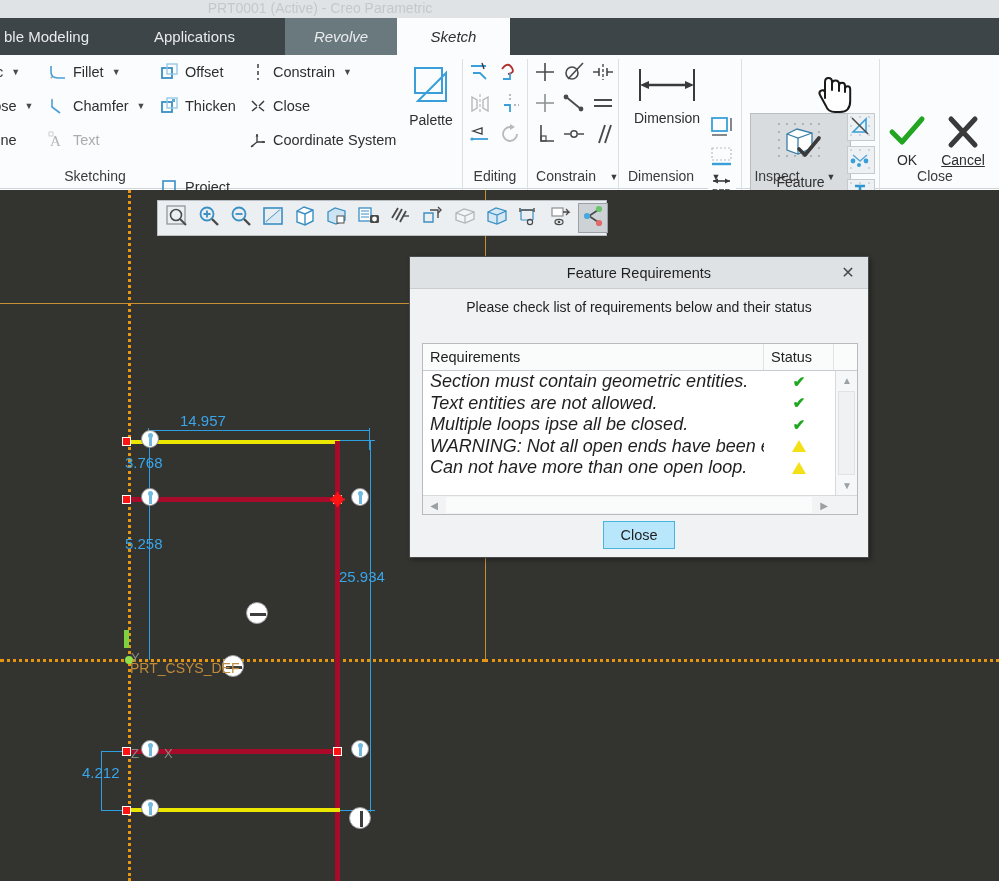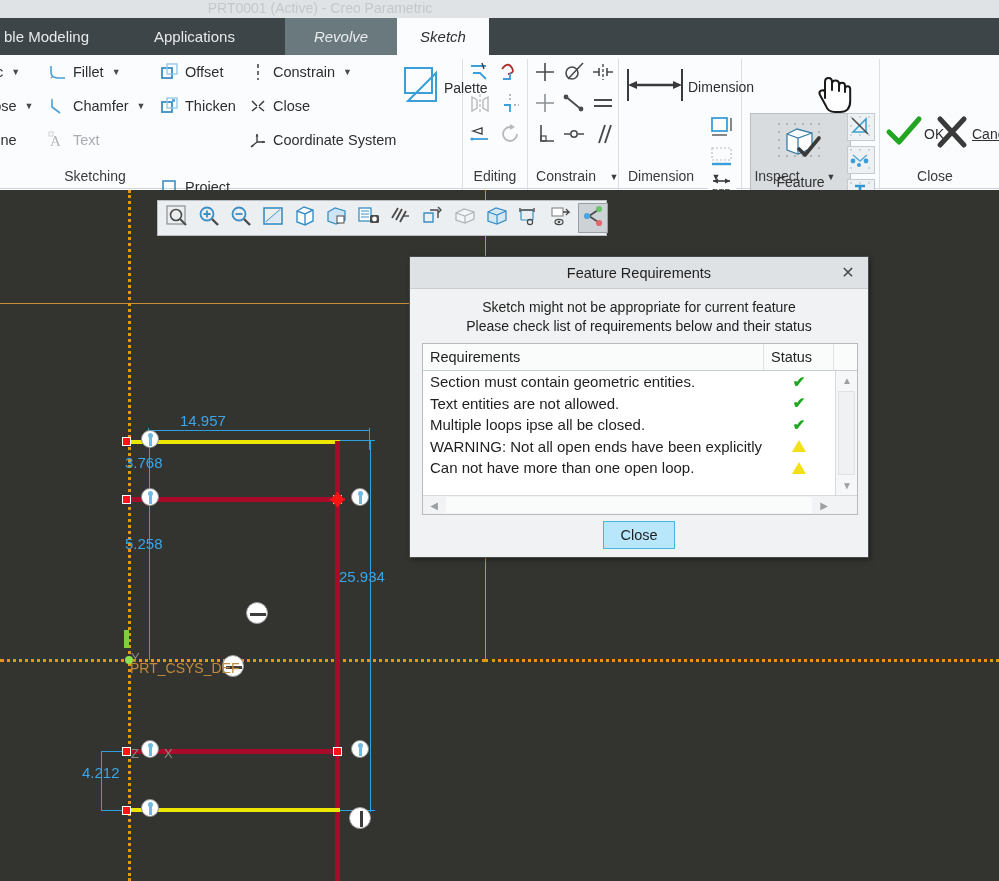--- a/index.html
+++ b/index.html
@@ -60,21 +60,21 @@
   .cmd {
     position: absolute; height: 28px; line-height: 28px;
     font-size: 14.5px; color: #2e2e2e; white-space: nowrap;
     display: flex; align-items: center; gap: 5px; cursor: default;
   }
   .cmd.disabled { color: #a9adb1; }
   .cmd .caret { font-size: 9px; color: #4a4a4a; margin-left: 3px; }
   .ico { display: inline-block; width: 20px; height: 20px; position: relative; flex: 0 0 20px; }
 
   .bigbtn {
-    position: absolute; display: flex; flex-direction: row;
+    position: absolute; display: flex; flex-direction: column;
     align-items: center; justify-content: flex-start;
     font-size: 14px; color: #2e2e2e; cursor: default; text-align: center;
   }
   .bigbtn .lbl { line-height: 16px; }
 
   .featbtn {
     position: absolute; left: 750px; top: 58px; width: 101px; height: 102px;
     background: #d8dcdf; border: 1px solid #b9bec2;
   }
   .smallbtn {
@@ -178,23 +178,24 @@
   }
   .th.req { flex: 1 1 auto; border-right: 1px solid #dfe3e6; }
   .th.sta { flex: 0 0 70px; border-right: 1px solid #dfe3e6; }
   .th.pad { flex: 0 0 23px; }
   .tbody {
     position: absolute; left: 0; top: 27px; right: 0; bottom: 19px;
     overflow: hidden;
   }
   .trow { display: flex; height: 21.5px; align-items: center; }
   .tc-req {
-    flex: 1 1 auto; font-size: 15px; color: #1f1f1f;
+    flex: 1 1 auto; font-size: 18px; color: #1f1f1f;
     padding-left: 7px; white-space: nowrap; overflow: hidden;
     text-overflow: clip;
+    font-style: italic;
   }
   .tc-sta {
     flex: 0 0 70px; text-align: center; font-size: 14px;
   }
   .tc-pad { flex: 0 0 23px; }
   .check { color: #1fa81f; font-size: 15px; font-weight: bold; }
   .warn-tri {
     display: inline-block; width: 0; height: 0;
     border-left: 7px solid transparent; border-right: 7px solid transparent;
     border-bottom: 12px solid #f3e017; position: relative; top: 1px;
@@ -248,21 +249,21 @@
 <div id="app">
 
   <div class="titlebar">
     <div class="title">PRT0001 (Active) - Creo Parametric</div>
   </div>
 
   <div class="tabstrip">
     <div class="tab" style="left:-10px;">ble Modeling</div>
     <div class="tab" style="left:140px;">Applications</div>
     <div class="tab ital revolve" style="left:285px;width:112px;">Revolve</div>
-    <div class="tab ital sketch" style="left:397px;width:92px;">Sketch</div>
+    <div class="tab ital sketch" style="left:397px;width:113px;">Sketch</div>
   </div>
 
   <div class="ribbon">
 
     <div class="gsep" style="left:462px;"></div>
     <div class="gsep" style="left:527px;"></div>
     <div class="gsep" style="left:618px;"></div>
     <div class="gsep" style="left:741px;"></div>
     <div class="gsep" style="left:879px;"></div>
 
@@ -809,21 +810,20 @@
     </div>
   </div>
 
   <div class="dialog">
     <div class="dlg-title">
       <span>Feature Requirements</span>
       <span class="dlg-close">✕</span>
     </div>
 
     <div class="dlg-msg">
-      <div>Sketch might not be appropriate for current feature</div>
       <div>Please check list of requirements below and their status</div>
     </div>
 
     <div class="tablewrap">
       <div class="thead">
         <div class="th req">Requirements</div>
         <div class="th sta">Status</div>
         <div class="th pad"></div>
       </div>
 

